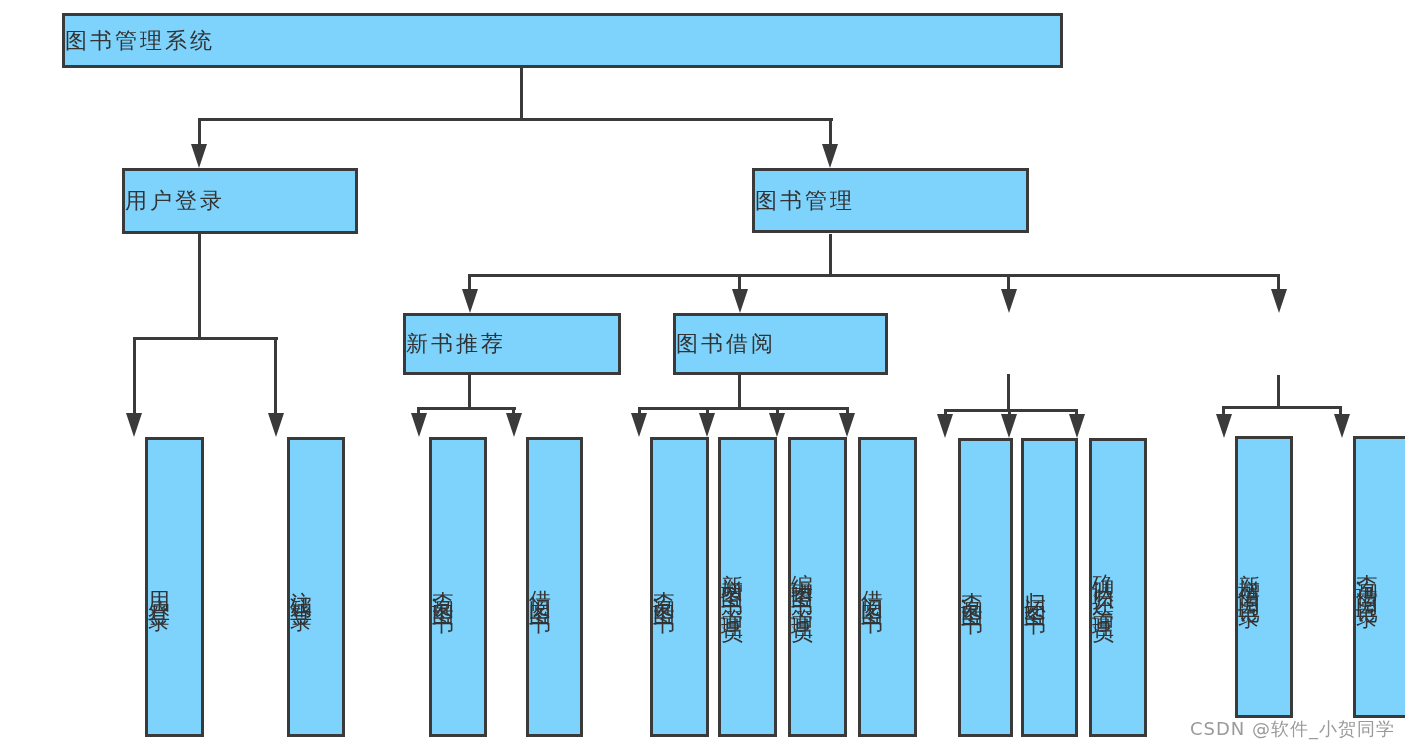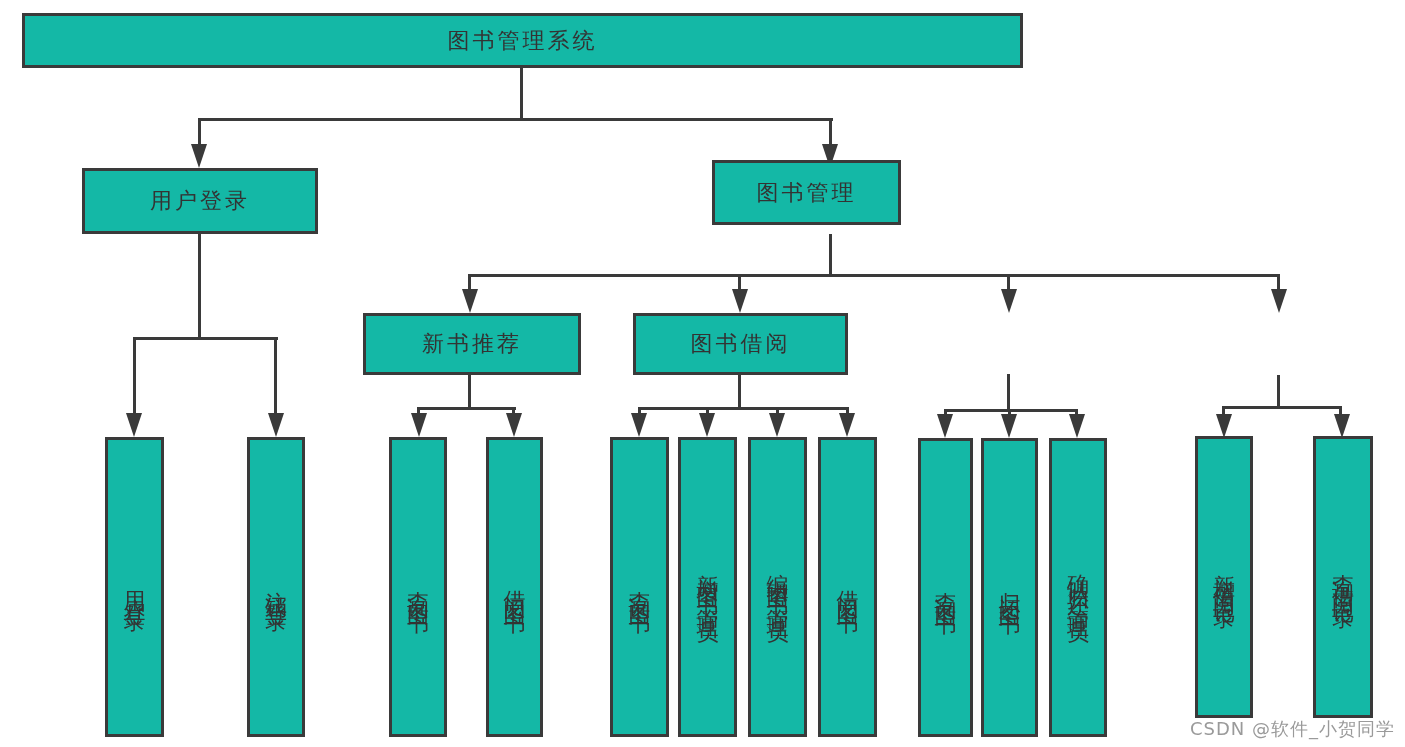--- a/index.html
+++ b/index.html
@@ -2,22 +2,22 @@
 <html><head>
 <meta charset="utf-8">
 <style>
   html,body{margin:0;padding:0;background:#ffffff;}
   .stage{
     position:relative;width:1405px;height:747px;background:#ffffff;overflow:hidden;
     font-family:"DejaVu Sans","Liberation Sans",sans-serif;color:#333333;
   }
   
   .bx{
-    position:absolute;box-sizing:border-box;border:3px solid #3a3a3a;background:#14b8a6;
-    display:flex;align-items:center;justify-content:center;
+    position:absolute;box-sizing:border-box;border:3px solid #3a3a3a;background:#7dd3fc;
+    display:flex;align-items:center;margin-left:40px;
   }
   .hz span{
     font-size:22px;letter-spacing:3px;color:#333333;white-space:nowrap;
   }
   .vt span{
     writing-mode:vertical-rl;text-orientation:mixed;
     font-size:22px;letter-spacing:7px;color:#333333;line-height:1;
   }
   
   .ln{position:absolute;background:#3a3a3a;display:block;}
@@ -44,21 +44,21 @@
   <i class="ln" style="left:520px;top:66px;width:3px;height:54px"></i>
   <i class="ln" style="left:198px;top:118px;width:635px;height:3px"></i>
   <i class="ln" style="left:198px;top:118px;width:3px;height:28px"></i>
   <i class="ln" style="left:829px;top:118px;width:3px;height:28px"></i>
   <i class="ah" style="left:191px;top:144px"></i>
   <i class="ah" style="left:822px;top:144px"></i>
 
   <div class="bx hz" style="left:82px;top:168px;width:236px;height:66px">
     <span>用户登录</span>
   </div>
-  <div class="bx hz" style="left:712px;top:160px;width:189px;height:65px">
+  <div class="bx hz" style="left:712px;top:168px;width:277px;height:65px">
     <span>图书管理</span>
   </div>
 
   <i class="ln" style="left:198px;top:234px;width:3px;height:106px"></i>
   <i class="ln" style="left:133px;top:337px;width:145px;height:3px"></i>
   <i class="ln" style="left:133px;top:337px;width:3px;height:78px"></i>
   <i class="ln" style="left:274px;top:337px;width:3px;height:78px"></i>
   <i class="ah" style="left:126px;top:413px"></i>
   <i class="ah" style="left:268px;top:413px"></i>
 

